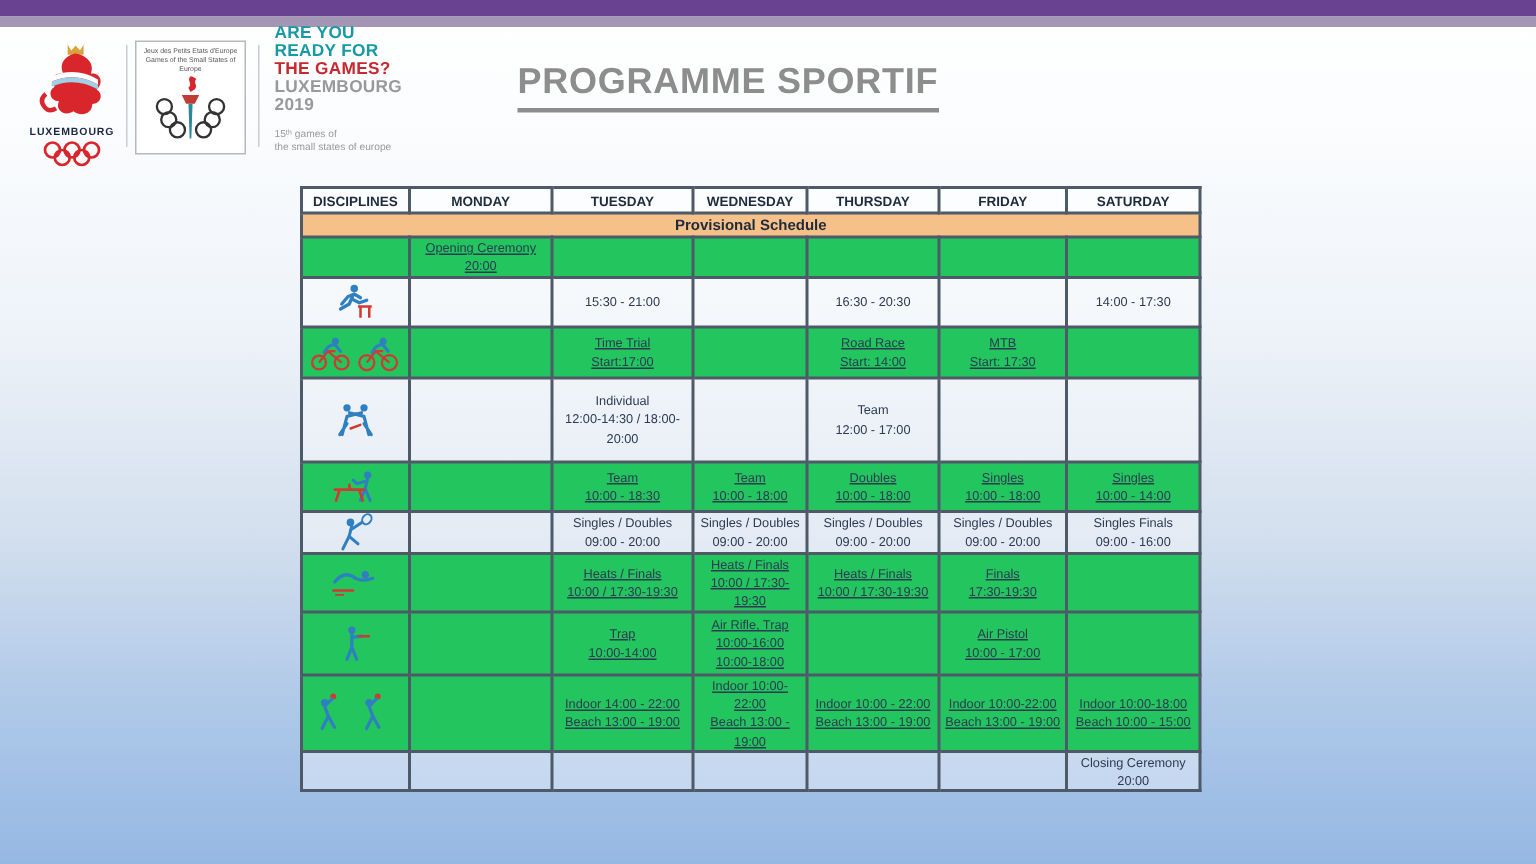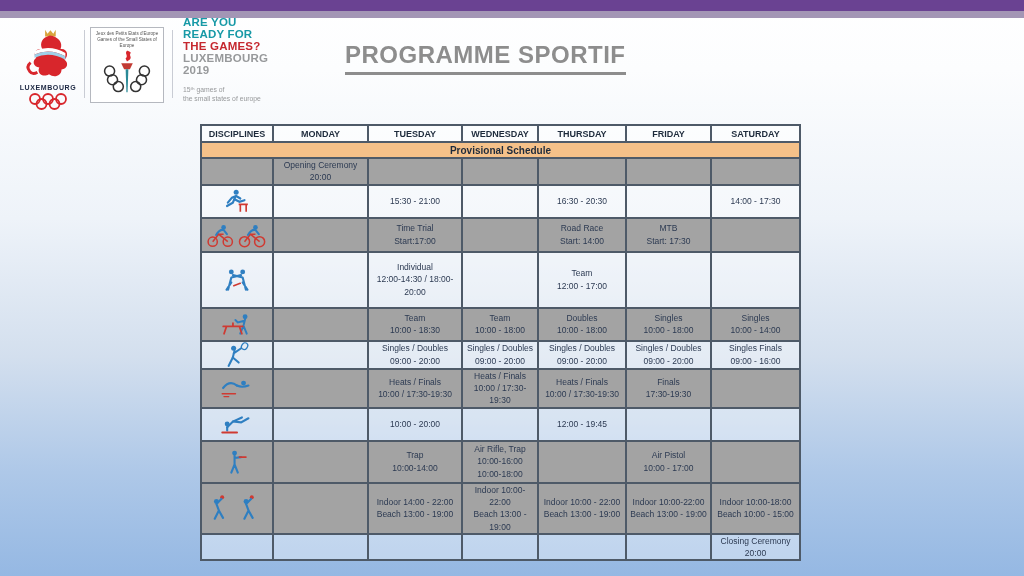--- a/index.html
+++ b/index.html
@@ -23,21 +23,21 @@
   .teal{color:#1799a6;} .redc{color:#c5282f;} .grayc{color:#97999b;font-weight:bold;}
   .slogan-sub{font-size:6.8px;color:#97999b;line-height:1.3;}
   .slogan-gap{height:10px;}
   .page-title{position:absolute;left:345px;top:41px;font-size:24px;font-weight:bold;color:#8d8d8d;
               letter-spacing:.5px;border-bottom:3px solid #8d8d8d;padding-bottom:3px;}
 
   table.sched{position:absolute;left:200px;top:124px;border-collapse:collapse;table-layout:fixed;}
   table.sched td,table.sched th{border:2px solid #4e5a68;padding:0 2px;text-align:center;vertical-align:middle;box-sizing:border-box;}
   .t-title{background:#f5c189;font-weight:bold;font-size:10px;color:#1e2b3c;height:16px;}
   .t-head{background:rgba(255,255,255,.60);font-size:9px;color:#1e2b3c;font-weight:bold;height:17px;}
-  .row-orange td{background:#a3a3a3;}
+  .row-orange td{background:#22c55e;text-decoration:underline;}
   .row-blue td{background:rgba(255,255,255,.38);}
   .t-cell{font-size:8.5px;color:#2c3a52;white-space:pre-line;line-height:1.45;}
   .t-disc svg{display:block;margin:0 auto;}
 </style>
 </head>
 <body>
 
 <div class="bar-dark"></div>
 <div class="bar-light"></div>
 
@@ -266,39 +266,20 @@
         <td class="t-cell">Heats / Finals
 10:00 / 17:30-19:30</td>
         <td class="t-cell">Heats / Finals
 10:00 / 17:30-19:30</td>
         <td class="t-cell">Heats / Finals
 10:00 / 17:30-19:30</td>
         <td class="t-cell">Finals
 17:30-19:30</td>
         <td class="t-cell"></td>
       </tr>
-      <tr class="row-blue" style="height:33px">
-        <td class="t-disc">
-          <svg width="36" height="26" viewBox="0 0 44 30">
-            <circle cx="10" cy="15" r="3" fill="#2f7fc1"></circle>
-            <g fill="none" stroke="#2f7fc1" stroke-width="2.6" stroke-linecap="round">
-              <path d="M10 19 L17 12 L28 7"></path>
-              <path d="M17 12 L27 13 L36 8"></path>
-              <path d="M10 19 L10 23"></path>
-            </g>
-            <path d="M4 25.5 h18" stroke="#cf3a32" stroke-width="2.4" stroke-linecap="round"></path>
-          </svg>
-        </td>
-        <td class="t-cell"></td>
-        <td class="t-cell">10:00 - 20:00</td>
-        <td class="t-cell"></td>
-        <td class="t-cell">12:00 - 19:45</td>
-        <td class="t-cell"></td>
-        <td class="t-cell"></td>
-      </tr>
       <tr class="row-orange" style="height:42px">
         <td class="t-disc">
           <svg width="26" height="26" viewBox="0 0 32 32">
             <circle cx="13" cy="5" r="3" fill="#2f7fc1"></circle>
             <g fill="none" stroke="#2f7fc1" stroke-width="2.6" stroke-linecap="round">
               <path d="M13 8 L13 19 M13 19 L9 29 M13 19 L17 29 M13 11 L21 10"></path>
             </g>
             <path d="M19 10 h8" stroke="#cf3a32" stroke-width="2" stroke-linecap="round"></path>
           </svg>
         </td>

